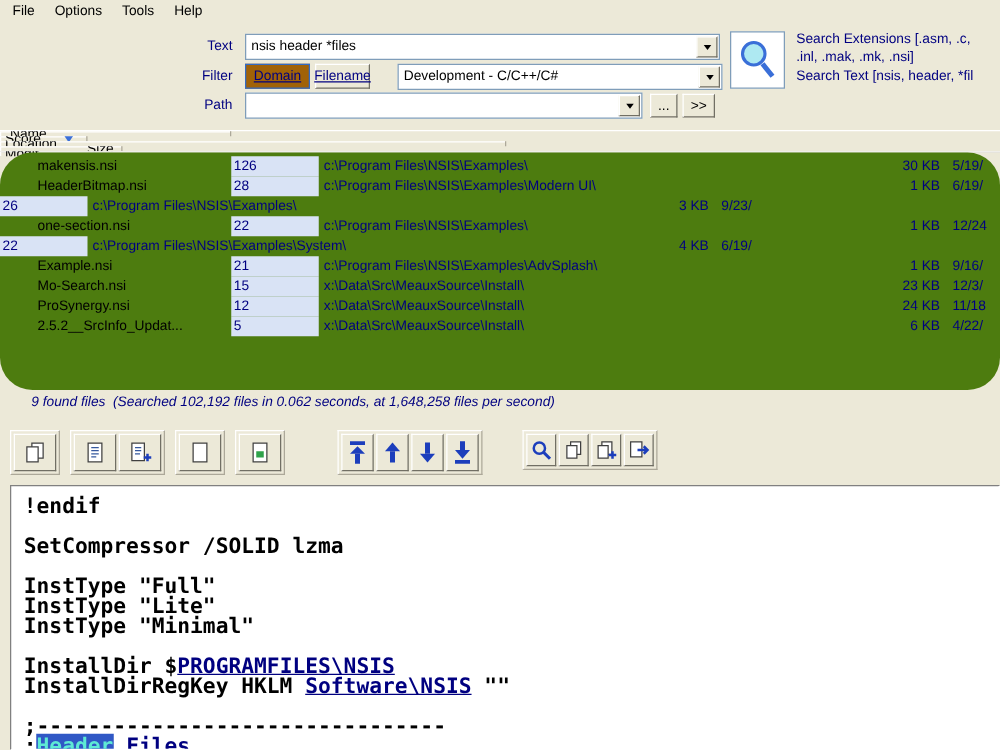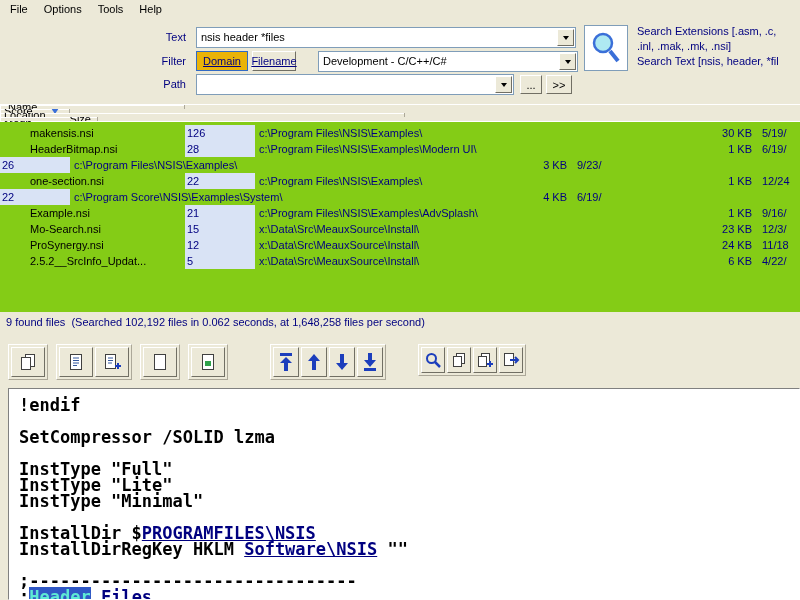--- a/index.html
+++ b/index.html
@@ -19,50 +19,50 @@
   .label { position: absolute; left: 0; width: 186px; text-align: right; color: #000080; }
   .combo { position: absolute; height: 21px; background: #fff; border: 1px solid #7f9db9; padding-left: 37px; }
   .combo .val { position: absolute; left: 4px; top: 3px; right: 20px; white-space: nowrap; overflow: hidden; color: #000; }
   .combo .drop { position: absolute; top: 1px; right: 1px; bottom: 1px; width: 17px; background: #ece9d8;
                  border: 1px solid; border-color: #fff #716f64 #716f64 #fff;
                  display: flex; align-items: center; justify-content: center; }
   .tri-down { width: 0; height: 0; border-left: 3px solid transparent; border-right: 3px solid transparent; border-top: 4px solid #000; }
   .toggle { position: absolute; height: 20px; display: flex; align-items: center; justify-content: center;
             background: #ece9d8; border: 1px solid; border-color: #fff #716f64 #716f64 #fff;
             color: #000080; text-decoration: underline; cursor: default; }
-  .toggle.selected { background: #eab308; border-color: #316ac5; }
+  .toggle.selected { background: #a16207; border-color: #316ac5; }
   .btn { position: absolute; background: #ece9d8; border: 1px solid; border-color: #fff #716f64 #716f64 #fff;
          display: flex; align-items: center; justify-content: center; color: #000; cursor: default; }
   .search-btn { position: absolute; left: 584px; top: 25px; width: 44px; height: 46px; background: #fff;
                 border: 1px solid #7f9db9; display: flex; align-items: center; justify-content: center; cursor: default; }
   .info { position: absolute; left: 637px; top: 24px; width: 163px; color: #000080; line-height: 15px; overflow: hidden; }
   .info div { white-space: nowrap; }
 
   
   .thead { position: absolute; top: 104px; left: 0; width: 800px; height: 18px; background: #ece9d8;
            display: flex; border-top: 1px solid #fff; border-bottom: 1px solid #aca899; flex-direction: column; }
   .th { position: relative; border-right: 1px solid #aca899; box-shadow: inset 1px 1px 0 #fff;
         padding: 2px 4px; display: flex; align-items: center; color: #000; overflow: hidden; }
   .th-name { width: 185px; padding-left: 8px; }
   .th-score { width: 70px; }
   .th-location { width: 405px; }
   .th-size { width: 98px; justify-content: flex-end; padding-right: 6px; }
   .th-modified { flex: 1; border-right: none; }
   .sort-arrow { margin-left: auto; margin-right: 6px; width: 0; height: 0;
                 border-left: 4px solid transparent; border-right: 4px solid transparent; border-top: 6px solid #3a6fd8; }
-  .tbody { position: absolute; top: 122px; left: 0; width: 800px; height: 190px; background: #84cc16; overflow: hidden; padding-top: 3px; }
+  .tbody { position: absolute; top: 122px; left: 0; width: 800px; height: 190px; background: #4d7c0f; overflow: hidden; padding-top: 3px; border-radius: 26px; }
   .trow { display: flex; height: 16px; align-items: center; }
   .cell { overflow: hidden; white-space: nowrap; height: 16px; line-height: 16px; }
   .cell-name { width: 185px; padding-left: 30px; color: #000; }
   .cell-score { width: 70px; padding-left: 2px; background: #d9e3f5; color: #000080; }
   .cell-location { width: 405px; padding-left: 4px; color: #000080; }
   .cell-size { width: 98px; text-align: right; padding-right: 6px; color: #000080; }
   .cell-modified { flex: 1; padding-left: 4px; color: #000080; }
 
-  .status { position: absolute; top: 316px; left: 6px; color: #000080; white-space: pre; }
+  .status { position: absolute; top: 316px; left: 25px; color: #000080; white-space: pre; font-style: italic; }
 
   
   .preview-toolbar { position: absolute; top: 344px; left: 8px; display: flex; align-items: flex-start; }
   .tgroup { display: flex; gap: 2px; padding: 2px; border: 1px solid; border-color: #fff #aca899 #aca899 #fff; margin-right: 8px; }
   .tgroup:nth-child(5) { margin-left: 34px; }
   .tgroup:nth-child(6) { margin-left: 24px; }
   .tbtn { width: 34px; height: 30px; background: #ece9d8; border: 1px solid; border-color: #fff #716f64 #716f64 #fff;
           display: flex; align-items: center; justify-content: center; padding: 0; cursor: default; }
   .tgroup:nth-child(5) .tbtn { width: 26px; }
   .tgroup:nth-child(6) .tbtn { width: 24px; height: 26px; }
@@ -171,21 +171,21 @@
       </div>
       <div class="trow">
         <div class="cell cell-name">one-section.nsi</div>
         <div class="cell cell-score">22</div>
         <div class="cell cell-location">c:\Program Files\NSIS\Examples\</div>
         <div class="cell cell-size">1 KB</div>
         <div class="cell cell-modified">12/24</div>
       </div>
       <div class="trow">
         <div class="cell cell-score">22</div>
-        <div class="cell cell-location">c:\Program Score\NSIS\Examples\System\</div>
+        <div class="cell cell-location">c:\Program Files\NSIS\Examples\System\</div>
         <div class="cell cell-size">4 KB</div>
         <div class="cell cell-modified">6/19/</div>
       </div>
       <div class="trow">
         <div class="cell cell-name">Example.nsi</div>
         <div class="cell cell-score">21</div>
         <div class="cell cell-location">c:\Program Files\NSIS\Examples\AdvSplash\</div>
         <div class="cell cell-size">1 KB</div>
         <div class="cell cell-modified">9/16/</div>
       </div>

